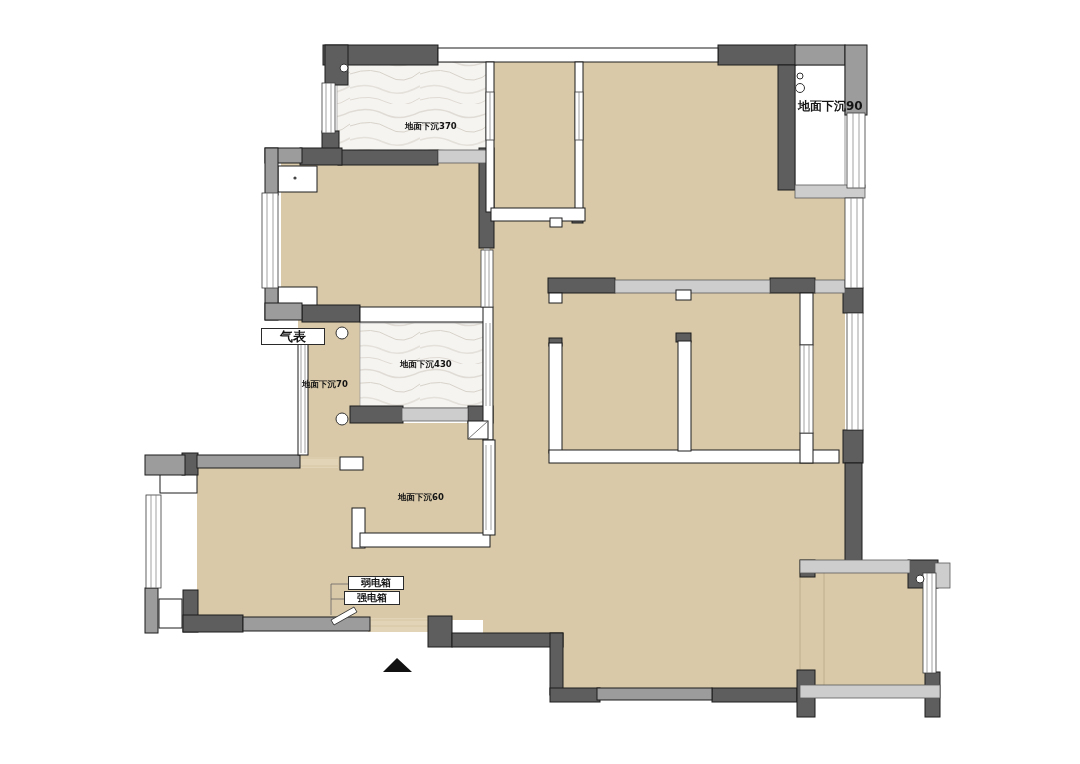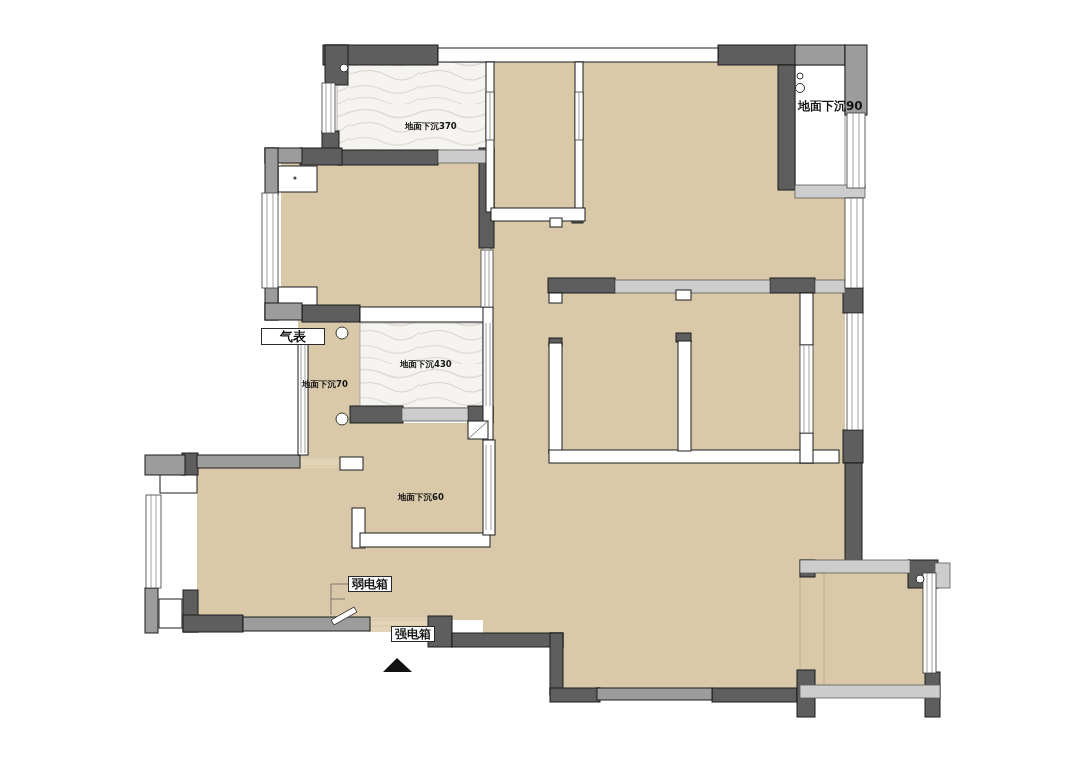--- a/index.html
+++ b/index.html
@@ -17,22 +17,22 @@
   .winline{stroke:#7a7a7a;stroke-width:0.7;}
   .seam{stroke:#b9a888;stroke-width:0.8;}
   .pipe{fill:#ffffff;stroke:#333;stroke-width:1;}
   .dot{fill:#444;}
   .lbl{
     position:absolute;font-size:8.5px;font-weight:bold;color:#141414;
     white-space:nowrap;letter-spacing:0px;line-height:1;
   }
   .lbl.small{font-size:12px;text-align:right;}
   .boxlbl{
-    position:absolute;font-size:12px;font-weight:bold;color:#141414;
-    background:#ffffff;border:1px solid #2a2a2a;padding:1px 3px;line-height:1;
+    position:absolute;font-size:10px;font-weight:bold;color:#141414;
+    background:#ffffff;border:1px solid #2a2a2a;padding:1px 12px;line-height:1;
     white-space:nowrap;
   }
   .boxlbl.tiny{font-size:13px;padding:1px 18px;}
 </style>
 </head>
 <body>
 
 <div class="stage">
 <svg width="1080" height="764" viewBox="0 0 1080 764">
   <defs>
@@ -256,15 +256,15 @@
   <polygon points="383,672 412,672 397,658" fill="#111111"></polygon>
 </svg>
 
 <div class="lbl" style="left:385px;top:122px;margin-left:20px;">地面下沉370</div>
 <div class="lbl small" style="left:798px;top:100px;">地面下沉90</div>
 <div class="lbl" style="left:400px;top:360px;">地面下沉430</div>
 <div class="lbl" style="left:302px;top:372px;margin-top:8px;">地面下沉70</div>
 <div class="lbl" style="left:398px;top:493px;">地面下沉60</div>
 
 <div class="boxlbl" style="left:348px;top:576px;">弱电箱</div>
-<div class="boxlbl" style="left:344px;top:626px;margin-left:47px;">强电箱</div>
+<div class="boxlbl" style="left:344px;top:591px;">强电箱</div>
 <div class="boxlbl tiny" style="left:261px;top:328px;">气表</div>
 </div>
 
 </body></html>

